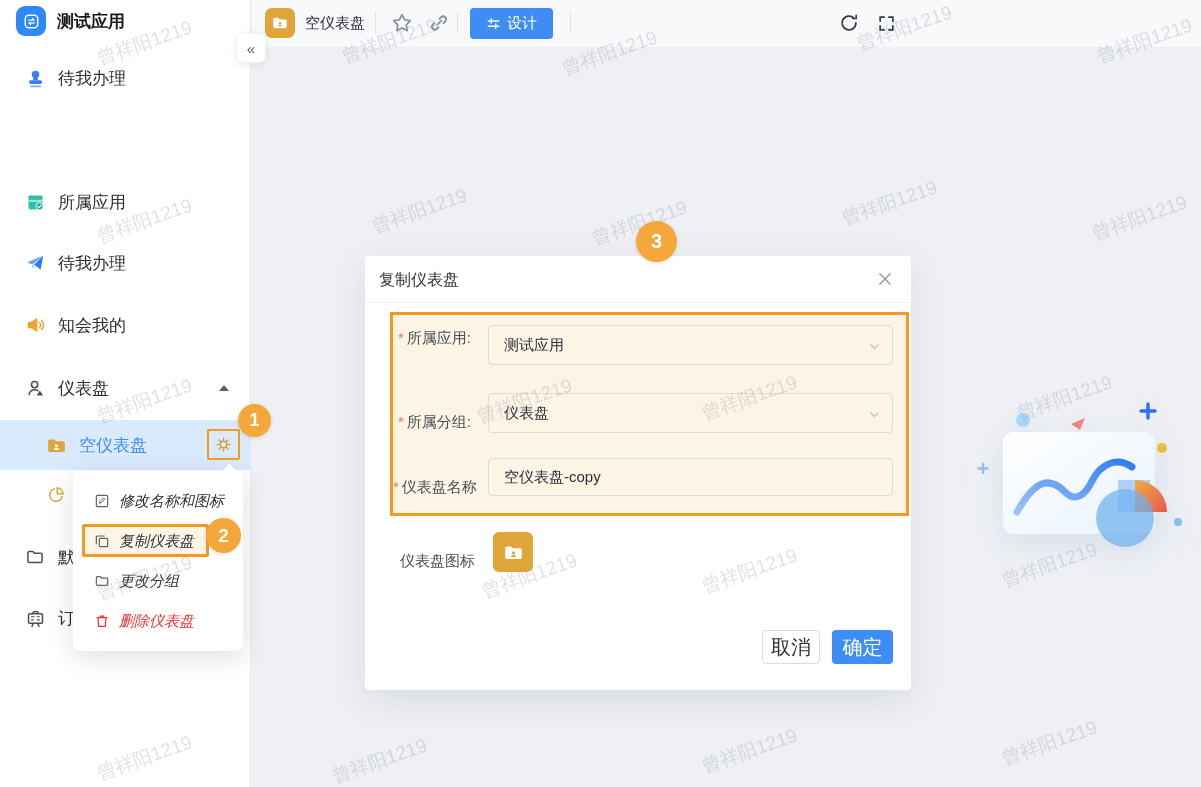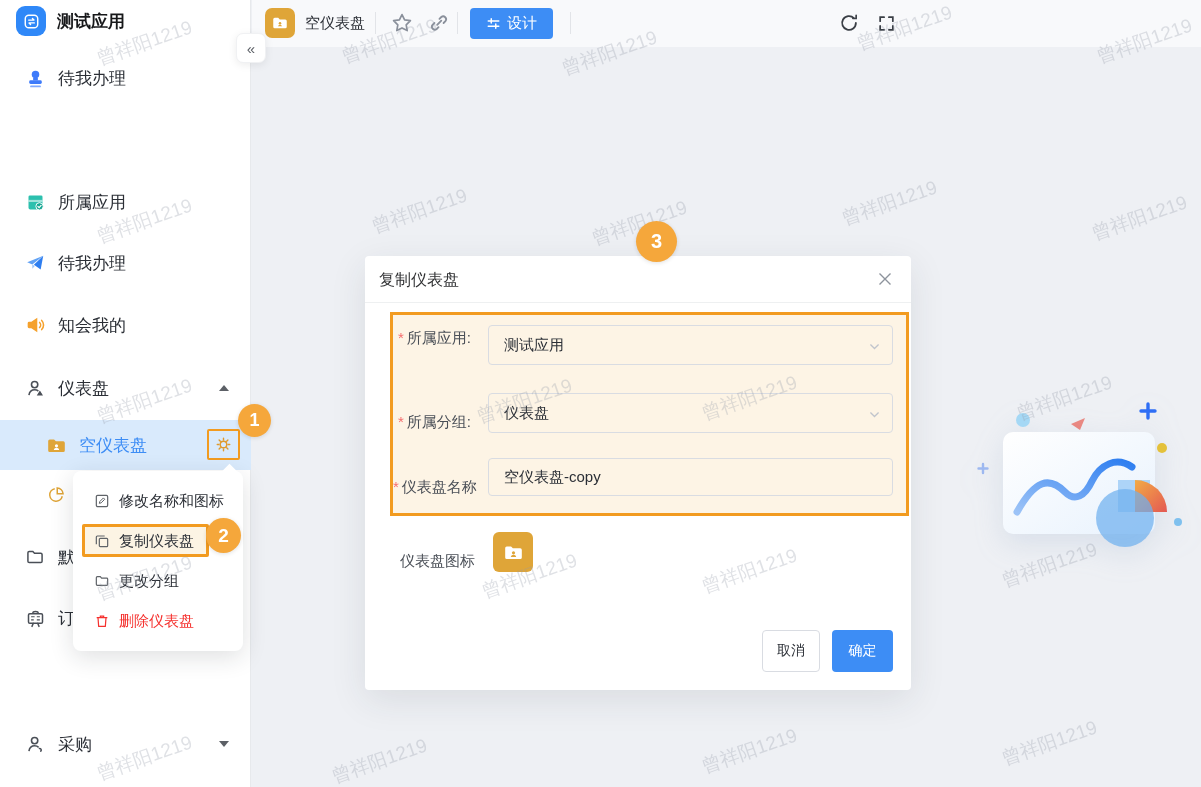--- a/index.html
+++ b/index.html
@@ -36,21 +36,21 @@
   .tb-title { position:absolute; left:53px; top:14px; font-size:15px; color:#2b2f36; }
   .tb-div { position:absolute; top:12px; width:1px; height:22px; background:#e2e4e8; }
   .tb-icon { position:absolute; top:8px; width:30px; height:30px; display:flex; align-items:center; justify-content:center; cursor:pointer; }
   .design-btn { position:absolute; left:218px; top:8px; width:83px; height:31px; background:#3d8df5; border:none; border-radius:4px; color:#fff; font-size:15px; display:flex; align-items:center; justify-content:center; gap:6px; cursor:pointer; font-family:inherit; }
 
   .collapse-btn { position:absolute; left:236px; top:33px; width:30px; height:30px; background:#fff; border:1px solid #f0f1f3; border-radius:7px; box-shadow:0 2px 8px rgba(0,0,0,.08); z-index:15; display:flex; align-items:center; justify-content:center; font-size:15px; color:#5c6066; cursor:pointer; }
 
   
   .context-menu { position:absolute; left:73px; top:471px; width:170px; background:#fff; border-radius:8px; box-shadow:0 6px 24px rgba(31,35,41,.14); z-index:20; padding:10px 0; }
   .context-menu .notch { position:absolute; top:-5px; left:151px; width:11px; height:11px; background:#fff; transform:rotate(45deg); }
-  .menu-item { position:relative; height:40px; display:flex; align-items:center; gap:9px; padding-left:21px; font-size:15px; color:#2b2f36; cursor:pointer; z-index:1; }
+  .menu-item { position:relative; height:40px; display:flex; align-items:center; gap:9px; padding-left:21px; font-size:15px; color:#2b2f36; cursor:pointer; z-index:1;font-style:italic; }
   .menu-item.danger { color:#f5312e; }
   .menu-highlight { position:absolute; left:9px; top:53px; width:127px; height:33px; border:3px solid #f29b20; background:#fcf4e4; border-radius:2px; z-index:0; }
 
   
   .badge { position:absolute; background:#f5a73b; color:#fff; border-radius:50%; display:flex; align-items:center; justify-content:center; font-weight:bold; z-index:70; box-shadow:0 1px 4px rgba(0,0,0,.12); }
   .badge1 { left:238px; top:404px; width:33px; height:33px; font-size:18px; }
   .badge2 { left:206px; top:518px; width:35px; height:35px; font-size:19px; }
   .badge3 { left:636px; top:221px; width:41px; height:41px; font-size:20px; }
 
   
@@ -59,21 +59,21 @@
   .modal-title { position:absolute; left:14px; top:14px; font-size:16px; color:#303133; }
   .modal-close { position:absolute; right:17px; top:14px; width:18px; height:18px; display:flex; align-items:center; justify-content:center; cursor:pointer; }
   .form-highlight { position:absolute; left:25px; top:56px; width:519px; height:204px; border:3px solid #f29b20; background:#fdf4e5; }
   .form-row { position:absolute; left:0; width:100%; }
   .form-label { position:absolute; font-size:15px; color:#4a4f57; }
   .req { color:#f56c6c; margin-right:3px; }
   .select-box { position:absolute; left:123px; width:405px; height:40px; border:1px solid #d9dce2; border-radius:4px; display:flex; align-items:center; padding:0 34px 0 15px; font-size:15px; color:#2b2f36; cursor:pointer; background:transparent; }
   .select-box .chev { position:absolute; right:11px; top:13px; }
   .text-input { position:absolute; left:123px; width:405px; height:38px; border:1px solid #d9dce2; border-radius:4px; padding:0 15px; font-size:15px; color:#2b2f36; background:transparent; font-family:inherit; outline:none; }
   .icon-picker { position:absolute; left:128px; top:276px; width:40px; height:40px; background:#dfa538; border-radius:6px; display:flex; align-items:center; justify-content:center; cursor:pointer; border:none; }
-  .btn { position:absolute; top:374px; height:42px; border-radius:4px; font-size:14px; cursor:pointer; font-family:inherit; display:flex; align-items:center; justify-content:center; }
+  .btn { position:absolute; top:374px; height:34px; border-radius:4px; font-size:20px; cursor:pointer; font-family:inherit; display:flex; align-items:center; justify-content:center; }
   .btn-cancel { left:397px; width:58px; background:#fff; border:1px solid #d9dce2; color:#2b2f36; }
   .btn-confirm { left:467px; width:61px; background:#3d8df5; border:none; color:#fff; }
 
   
   .empty-state { position:absolute; left:975px; top:392px; width:215px; z-index:2; text-align:center; }
   .empty-state svg { filter:drop-shadow(0 10px 14px rgba(120,150,190,.18)); }
   .empty-text { margin-top:10px; font-size:14px; color:#2b2f36; }
 
   
   .wm-layer { position:absolute; left:0; top:0; width:1201px; height:787px; z-index:60; pointer-events:none; overflow:hidden; }
@@ -278,31 +278,20 @@
           <path d="M9 5.5c0-2 6-2 6 0" stroke-linecap="round"></path>
           <rect x="4" y="6.5" width="16" height="11" rx="1.5"></rect>
           <path d="M7 10h4 M7 13.5h3 M13.5 10h3.5 M13.5 13.5h3.5" stroke-width="1.4"></path>
           <path d="M9.5 17.5L8 21 M14.5 17.5L16 21" stroke-linecap="round"></path>
         </svg>
     </span>
     <span class="label">订单</span>
   </div>
 
 
-  <div class="nav-item" style="top:724px">
-    <span class="ic">
-      <svg width="21" height="21" viewBox="0 0 24 24" fill="none" stroke="#4a4f57" stroke-width="1.8">
-          <circle cx="11" cy="7.5" r="3.6"></circle>
-          <path d="M4.5 19.5c.7-4 3.4-6 6.5-6 1.8 0 3.4.6 4.6 1.8"></path>
-          <path d="M16.5 16.5c1.8 0 2.6 1.4 1.6 3.2" stroke-linecap="round"></path>
-        </svg>
-    </span>
-    <span class="label">采购</span>
-    <span class="caret caret-down"></span>
-  </div>
 </div>
 
 <div class="collapse-btn">
   <span>«</span>
 </div>
 
 <div class="context-menu">
   <div class="notch"></div>
   <div class="menu-highlight"></div>
   <div class="menu-item">

